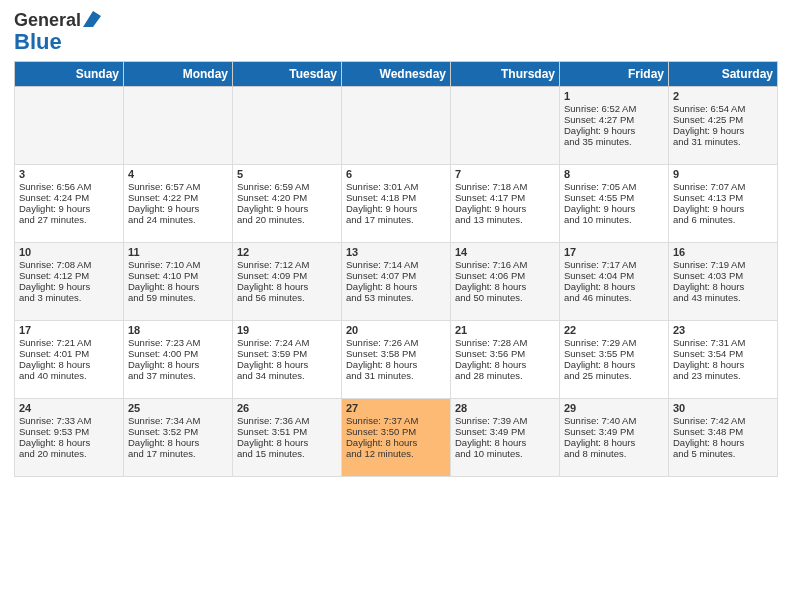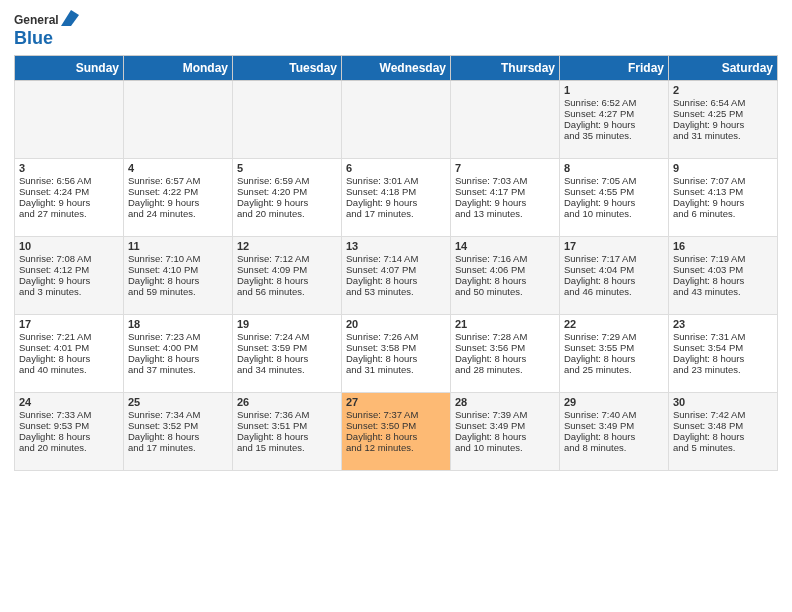--- a/index.html
+++ b/index.html
@@ -69,22 +69,22 @@
     }
     .empty { background: #f5f5f5 !important; }
     .logo-wrapper {
       display: flex;
       flex-direction: column;
     }
     .logo-line1 {
       display: flex;
       align-items: center;
     }
-    .logo-gen { font-size: 12px; font-weight: bold; color: #333; }
-    .logo-line2 { font-size: 18px; font-weight: bold; color: #1a6ab0; margin-top: -2px; }
+    .logo-gen { font-size: 18px; font-weight: bold; color: #333; }
+    .logo-line2 { font-size: 22px; font-weight: bold; color: #1a6ab0; margin-top: -2px; }
   </style>
 </head>
 <body>
 
 <div class="container">
   <div class="header">
     <div class="logo-wrapper">
       <div class="logo-line1">
         <span class="logo-gen">General</span>
         <span style="display:inline-block; margin-left:2px;">
@@ -159,21 +159,21 @@
           </td>
           <td style="background: rgb(255, 255, 255);">
             <span class="day-num">6</span>
             <div>Sunrise: 3:01 AM</div>
             <div>Sunset: 4:18 PM</div>
             <div>Daylight: 9 hours</div>
             <div>and 17 minutes.</div>
           </td>
           <td style="background: rgb(255, 255, 255);">
             <span class="day-num">7</span>
-            <div>Sunrise: 7:03 AM</div>
+            <div>Sunrise: 7:18 AM</div>
             <div>Sunset: 4:17 PM</div>
             <div>Daylight: 9 hours</div>
             <div>and 13 minutes.</div>
           </td>
           <td style="background: rgb(255, 255, 255);">
             <span class="day-num">8</span>
             <div>Sunrise: 7:05 AM</div>
             <div>Sunset: 4:55 PM</div>
             <div>Daylight: 9 hours</div>
             <div>and 10 minutes.</div>

